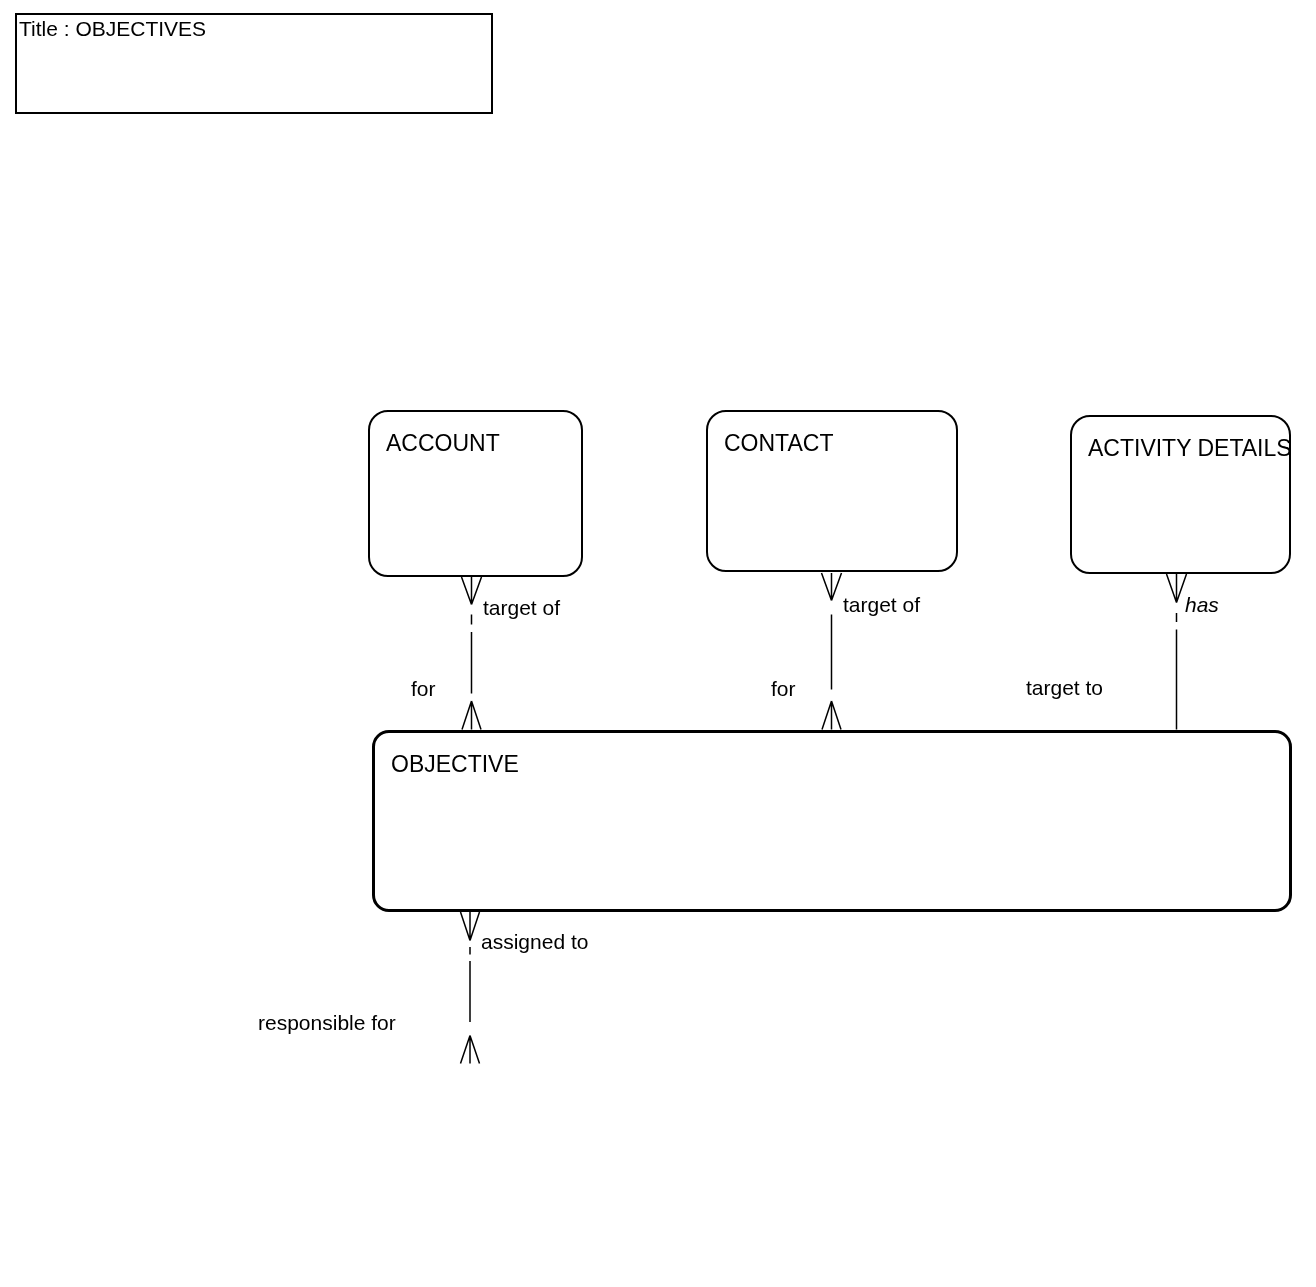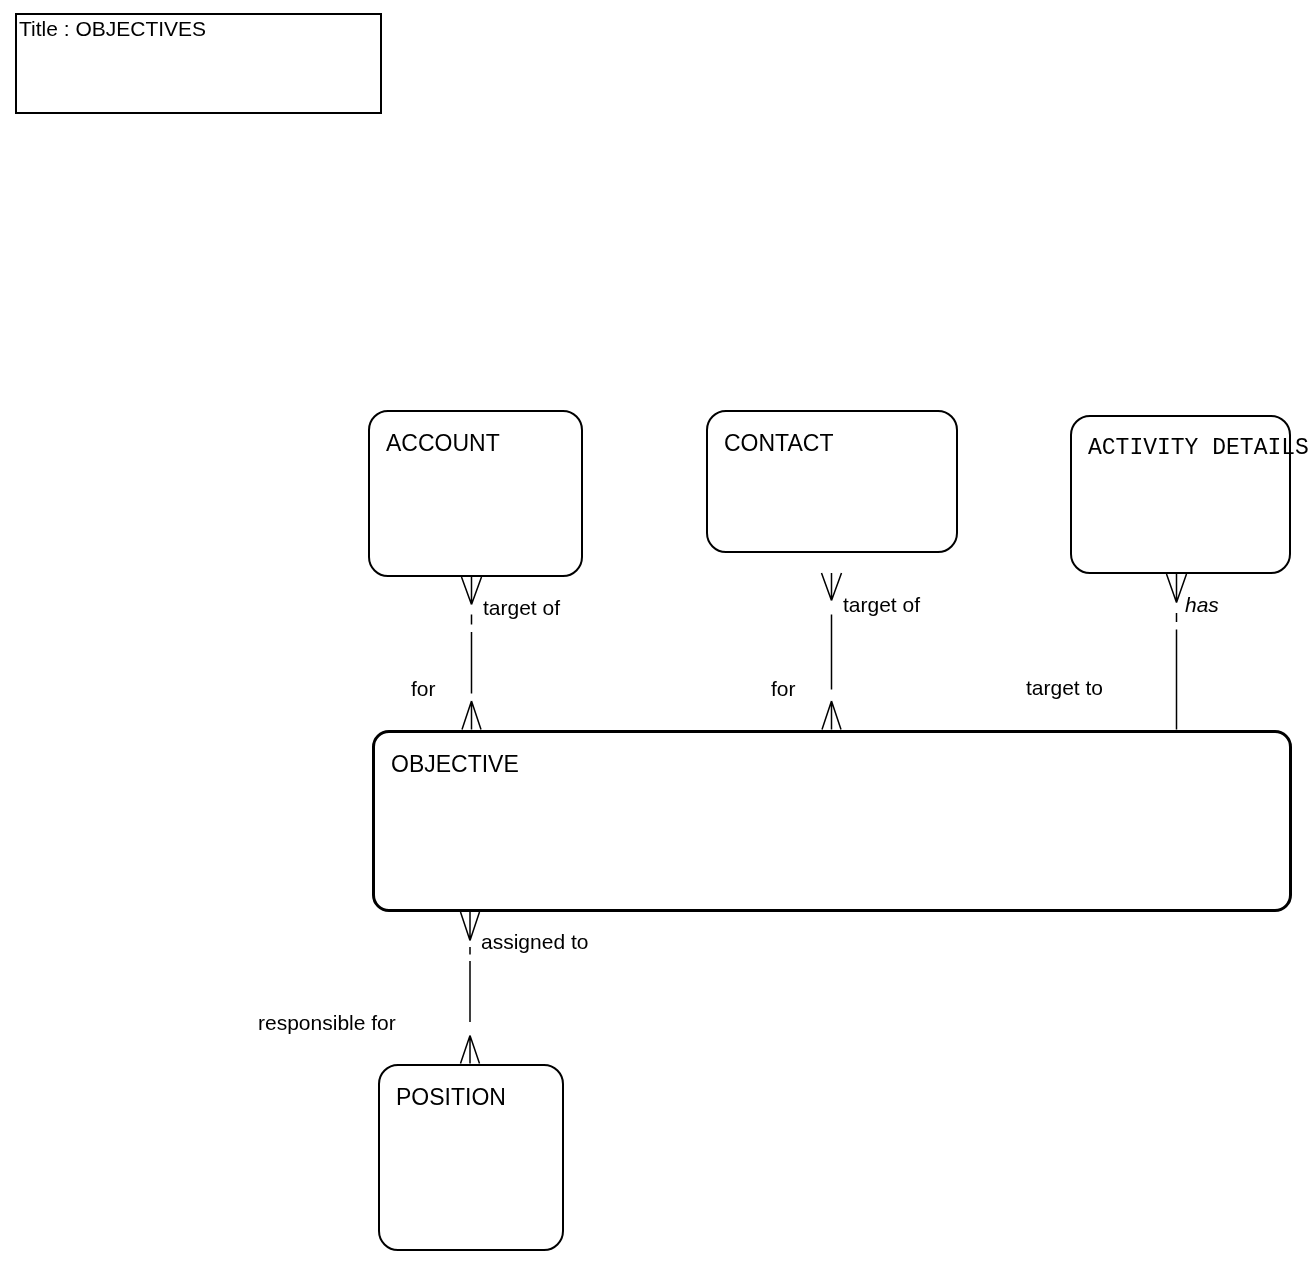--- a/index.html
+++ b/index.html
@@ -14,21 +14,21 @@
     width: 1316px;
     height: 1287px;
     background: #ffffff;
     overflow: hidden;
   }
   
   .title-box {
     position: absolute;
     left: 15px;
     top: 13px;
-    width: 367px;
+    width: 478px;
     height: 101px;
     border: 2px solid #000000;
     box-sizing: border-box;
     font-size: 21px;
     line-height: 26px;
     padding: 1px 0 0 2px;
     white-space: nowrap;
   }
   
   .entity {
@@ -39,22 +39,22 @@
     background: #ffffff;
   }
   .entity .entity-label {
     position: absolute;
     left: 16px;
     top: 18px;
     font-size: 23px;
     white-space: nowrap;
   }
   #entity-account  { left: 368px; top: 410px; width: 215px; height: 167px; padding-left: 25px; }
-  #entity-contact  { left: 706px; top: 410px; width: 252px; height: 143px; }
-  #entity-activity { left: 1070px; top: 415px; width: 221px; height: 159px; font-family: Liberation Mono, monospace; }
+  #entity-contact  { left: 706px; top: 410px; width: 252px; height: 162px; }
+  #entity-activity { left: 1070px; top: 415px; width: 221px; height: 159px; }
   #entity-objective{ left: 372px; top: 730px; width: 920px; height: 182px; border-width: 3px; border-radius: 17px; }
   #entity-position { left: 378px; top: 1064px; width: 186px; height: 187px; }
   
   #connector-layer {
     position: absolute;
     left: 0; top: 0;
     width: 1316px;
     height: 1287px;
   }
   #connector-layer path {
@@ -121,23 +121,20 @@
   </div>
 
   <div class="entity" id="entity-activity">
     <span class="entity-label">ACTIVITY DETAILS</span>
   </div>
 
   <div class="entity" id="entity-objective">
     <span class="entity-label">OBJECTIVE</span>
   </div>
 
-  <div class="entity" id="entity-position">
-    <span class="entity-label">POSITION</span>
-  </div>
 
   <div class="rel-label" id="label-account-near">target of</div>
   <div class="rel-label" id="label-account-far">for</div>
 
   <div class="rel-label" id="label-contact-near">target of</div>
   <div class="rel-label" id="label-contact-far">for</div>
 
   <div class="rel-label" id="label-activity-near">has</div>
   <div class="rel-label" id="label-activity-far">target to</div>
 

